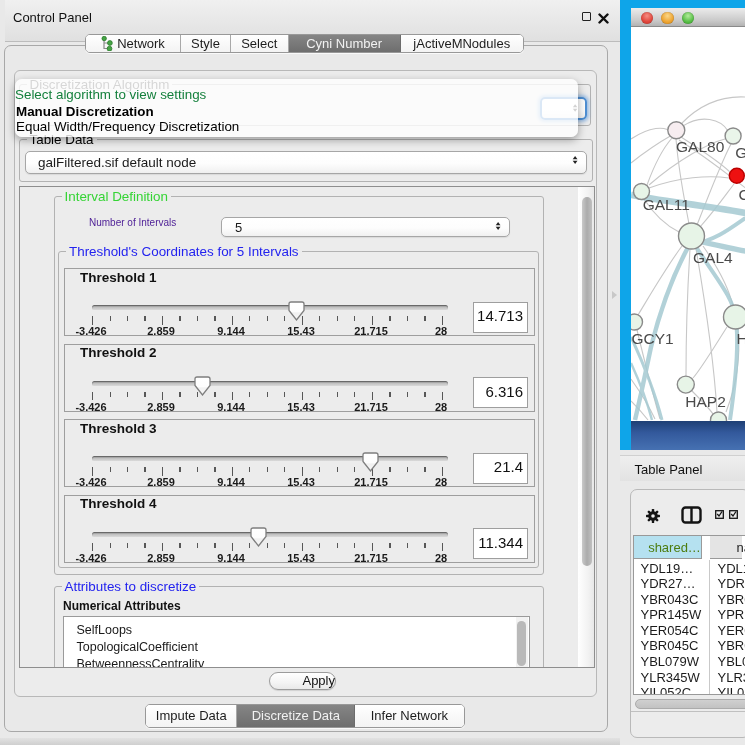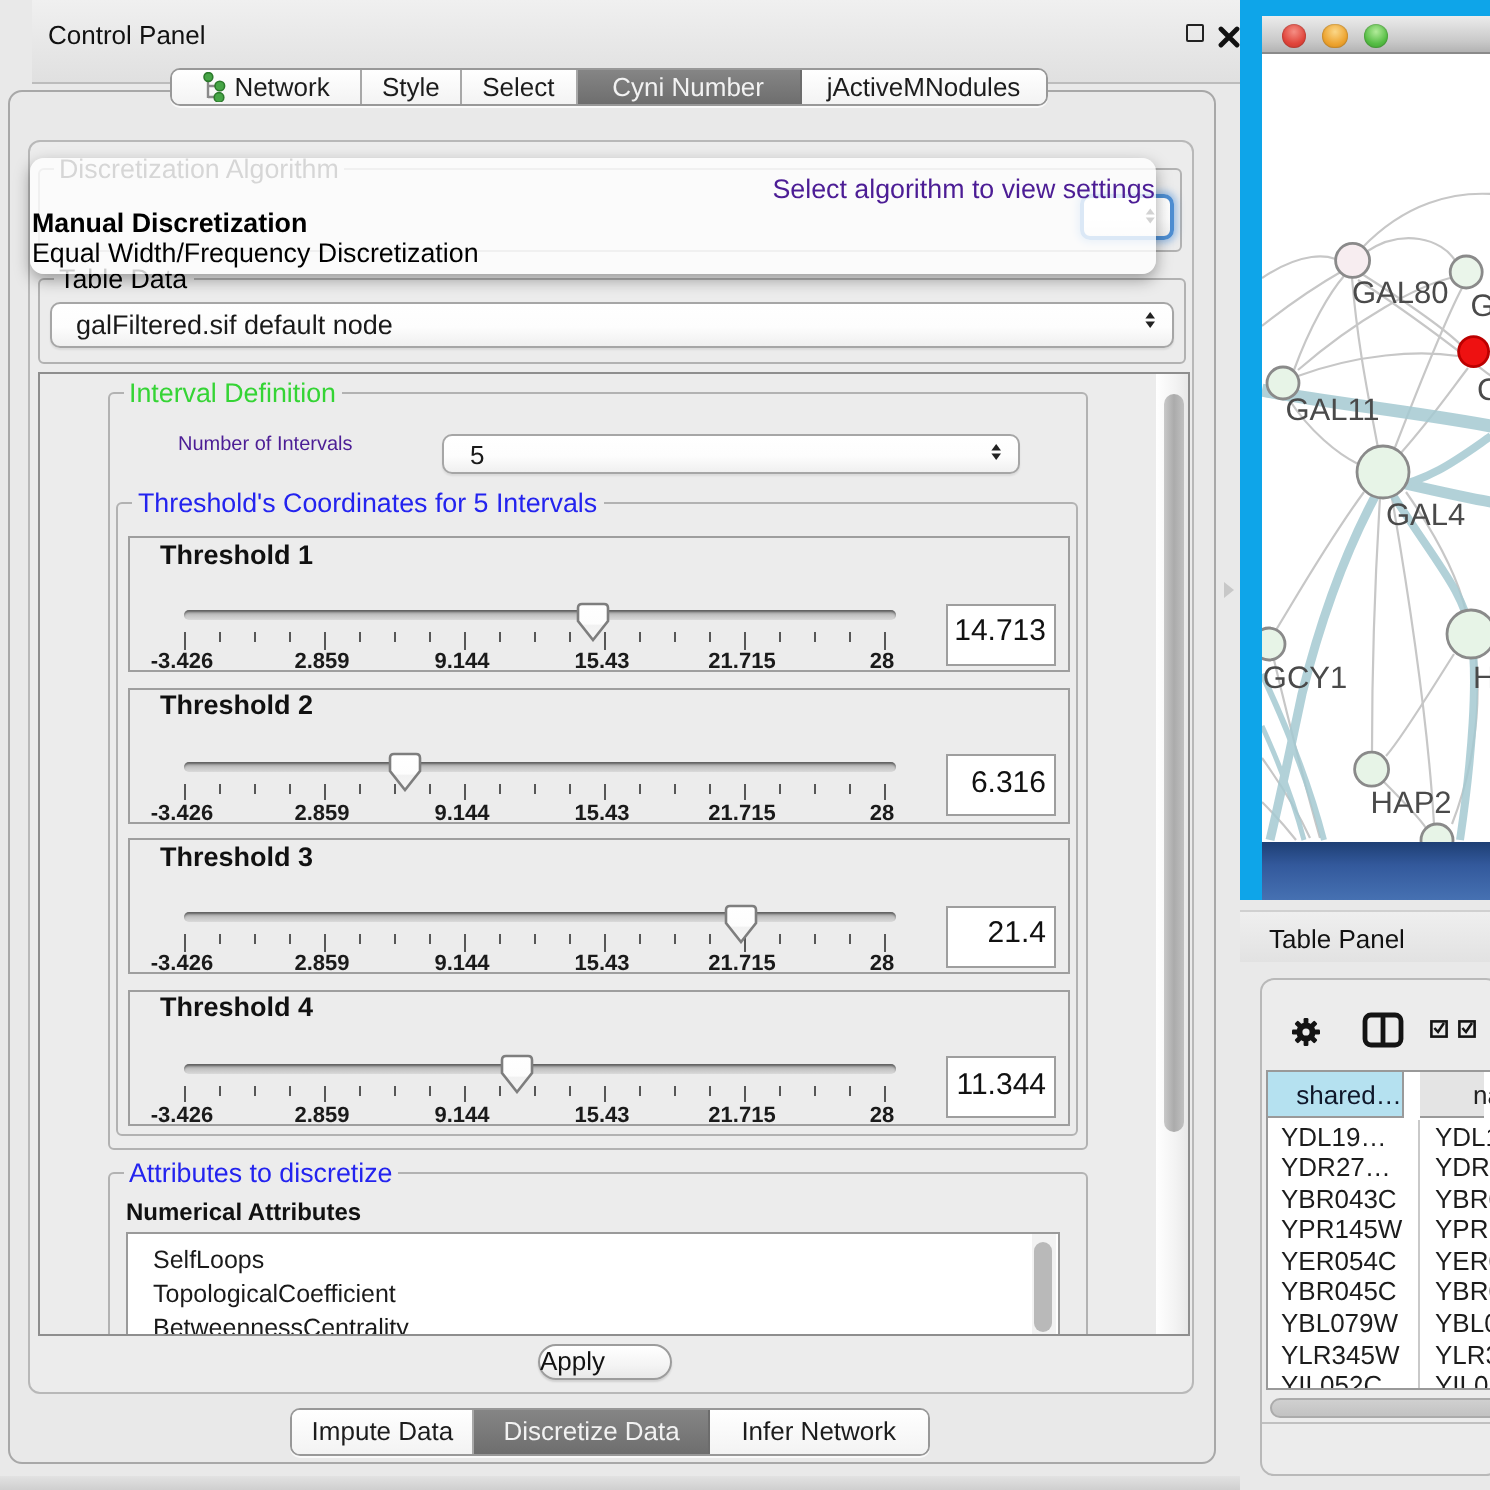--- a/index.html
+++ b/index.html
@@ -22,21 +22,21 @@
 .knob{position:absolute;top:31.5px;width:17px;height:20px}
 .seg{position:absolute;display:flex;background:#fbfbfb;border:1px solid #989898;border-radius:5px;box-shadow:0 1px 0 rgba(255,255,255,.7);overflow:hidden}
 .seg span{font-size:13px;color:#1c1c1c;display:flex;align-items:center;justify-content:center;border-right:1px solid #a8a8a8;background:linear-gradient(180deg,#ffffff,#f3f3f3)}
 .seg span:last-child{border-right:none}
 .seg span.sel{background:linear-gradient(180deg,#858585,#6e6e6e);color:#f2f2f2;border-right-color:#6c6c6c}
 </style></head>
 <body>
 
 <div class="abs" style="left:0;top:0;width:620px;height:745px;background:#e9e9e9">
 
-  <div class="abs" style="left:16px;top:0;width:620px;height:42px;background:linear-gradient(180deg,#f0f0f0,#e0e0e0);border-bottom:1px solid #bcbcbc">
+  <div class="abs" style="left:5px;top:0;width:620px;height:42px;background:linear-gradient(180deg,#f0f0f0,#e0e0e0);border-bottom:1px solid #bcbcbc">
     <div class="abs" style="left:8px;top:9.5px;font-size:13px;color:#111">Control Panel</div>
     <div class="abs" style="left:577px;top:12px;width:8.5px;height:8.5px;border:1.4px solid #222;border-radius:1px"></div>
     <svg class="abs" style="left:593px;top:12.5px" width="11" height="11">
         <path d="M1.5,1.5 L9.5,9.5 M9.5,1.5 L1.5,9.5" stroke="#111" stroke-width="2.4" stroke-linecap="round"></path>
       </svg>
   </div>
 
   <div class="abs" style="left:3.5px;top:44.5px;width:604px;height:687px;border:1px solid #a8a8a8;border-radius:7px;background:#e9e9e9"></div>
 
   <div class="abs" style="left:13.5px;top:70px;width:583px;height:627px;border:1px solid #b8b8b8;border-radius:6px;background:#ececec"></div>
@@ -152,21 +152,21 @@
     <div class="abs" style="left:42.5px;top:429.5px;width:467px;height:54px;background:#fff;border:1px solid #9a9a9a">
       <div class="abs" style="left:13px;top:4.5px;font-size:12.5px;color:#1a1a1a;line-height:17.3px">SelfLoops<br>TopologicalCoefficient<br>BetweennessCentrality</div>
       <div class="abs" style="right:1px;top:0;width:12px;height:51px;background:#f2f2f2"></div>
       <div class="abs" style="right:2.5px;top:4px;width:9px;height:45px;background:#b9b9b9;border-radius:4.5px"></div>
     </div>
 
     <div class="abs" style="left:558px;top:0;width:17px;height:482px;background:linear-gradient(90deg,#ffffff,#f2f2f2 60%,#e6e6e6)"></div>
     <div class="abs" style="left:561.5px;top:10px;width:10px;height:369px;background:linear-gradient(90deg,#c9c9c9,#ababab 50%,#c0c0c0);border-radius:5px"></div>
   </div>
 
-  <div class="abs" style="left:269px;top:671.5px;width:67px;height:18px;background:linear-gradient(180deg,#ffffff,#f4f4f4 60%,#e9e9e9);border:1px solid #9c9c9c;border-radius:9px;text-align:left;font-size:13px;color:#111;line-height:16.5px;box-shadow:0 1px 1px rgba(0,0,0,.12)">Apply</div>
+  <div class="abs" style="left:269px;top:671.5px;width:67px;height:18px;background:linear-gradient(180deg,#ffffff,#f4f4f4 60%,#e9e9e9);border:1px solid #9c9c9c;border-radius:9px;text-align:right;font-size:13px;color:#111;line-height:16.5px;box-shadow:0 1px 1px rgba(0,0,0,.12)">Apply</div>
 
   <div class="seg" style="left:145px;top:703.5px;width:319.5px;height:24px">
     <span style="width:92px">Impute Data</span>
       <span class="sel" style="width:118.5px">Discretize Data</span>
       <span style="width:109px">Infer Network</span>
   </div>
 
   <div class="seg" style="left:85px;top:34px;width:439px;height:18.5px">
     <span style="width:95.5px;position:relative"><svg width="12" height="15" style="margin-right:4px">
           <line x1="3" y1="2.5" x2="3" y2="13" stroke="#8a8a8a" stroke-width="1.2"></line>
@@ -177,21 +177,21 @@
           <circle cx="8.5" cy="12.7" r="2.4" fill="#46a546" stroke="#2c7a2c" stroke-width=".8"></circle>
         </svg>Network</span>
       <span style="width:50px">Style</span>
       <span style="width:58px">Select</span>
       <span class="sel" style="width:112.5px">Cyni Number</span>
       <span style="width:123px">jActiveMNodules</span>
   </div>
 
   <div class="abs" style="left:15px;top:79px;width:562.5px;height:57.5px;background:rgba(255,255,255,0.8);border-radius:7px;box-shadow:0 3px 8px rgba(0,0,0,0.35);z-index:40"></div>
   <div class="abs" style="left:15px;top:79px;width:562.5px;z-index:41;font-size:13.4px">
-    <div style="position:absolute;left:0;top:8px;width:100%;text-align:right;color:#4c1d95">Select algorithm to view settings</div>
+    <div style="position:absolute;left:0;top:8px;width:100%;text-align:left;color:#15803d">Select algorithm to view settings</div>
     <div style="position:absolute;left:1px;top:24.5px;font-weight:700;color:#000">Manual Discretization</div>
     <div style="position:absolute;left:1px;top:40px;color:#000">Equal Width/Frequency Discretization</div>
   </div>
 
   <div class="abs" style="left:0;top:738px;width:620px;height:7px;background:linear-gradient(180deg,#e2e2e2,#cfcfcf)"></div>
 </div>
 
 <div class="abs" style="left:612px;top:291px;width:0;height:0;border-top:4px solid transparent;border-bottom:4px solid transparent;border-left:5px solid #c8c8c8"></div>
 
 <div class="abs" style="left:620px;top:0;width:125px;height:450px;background:#0ea5e9">
@@ -302,21 +302,21 @@
         <line x1="10.5" y1="1.5" x2="10.5" y2="16.5" stroke="#141414" stroke-width="2.4"></line>
       </svg>
     <svg class="abs" style="left:84px;top:20px" width="24" height="9">
       <rect x="0.7" y="0.7" width="7.6" height="7.6" fill="none" stroke="#141414" stroke-width="1.3"></rect>
         <path d="M2.2,4 L4,6 L7,1.5" fill="none" stroke="#141414" stroke-width="1.3"></path>
       <rect x="14.7" y="0.7" width="7.6" height="7.6" fill="none" stroke="#141414" stroke-width="1.3"></rect>
         <path d="M16.2,4 L18,6 L21,1.5" fill="none" stroke="#141414" stroke-width="1.3"></path>
     </svg>
 
     <div class="abs" style="left:2.5px;top:44.5px;width:117px;height:160.5px;border:1px solid #999;border-right:none;background:#fff;overflow:hidden">
-      <div class="abs" style="left:0;top:0;width:68px;height:23.5px;background:#b5e1f0;border-right:1px solid #9a9a9a;border-bottom:1px solid #9a9a9a;text-align:center;font-size:13px;color:#0f172a;line-height:23px;padding-left:14px">shared…</div>
+      <div class="abs" style="left:0;top:0;width:68px;height:23.5px;background:#b5e1f0;border-right:1px solid #9a9a9a;border-bottom:1px solid #9a9a9a;text-align:center;font-size:13px;color:#4d7c0f;line-height:23px;padding-left:14px">shared…</div>
       <div class="abs" style="left:75.5px;top:0;width:32px;height:23.5px;background:#e4e4e4;border-bottom:1px solid #9a9a9a;font-size:13px;color:#222;line-height:23px">
           <span style="position:absolute;left:27px">na</span>
         </div>
       <div class="abs" style="left:74.5px;top:24px;width:1px;height:152px;background:#c9c9c9"></div>
       <div class="abs" style="left:6.5px;top:25px;font-size:13px;color:#1c1c1c;line-height:15.6px">YDL19…<br>YDR27…<br>YBR043C<br>YPR145W<br>YER054C<br>YBR045C<br>YBL079W<br>YLR345W<br>YIL052C</div>
       <div class="abs" style="left:83.5px;top:25px;font-size:13px;color:#1c1c1c;line-height:15.6px">YDL1<br>YDR2<br>YBR0<br>YPR1<br>YER0<br>YBR0<br>YBL0<br>YLR3<br>YIL0</div>
     </div>
 
     <div class="abs" style="left:4.5px;top:208.5px;width:115px;height:10.5px;background:linear-gradient(180deg,#d0d0d0,#c2c2c2);border:1px solid #ababab;border-radius:5px"></div>
     <div class="abs" style="left:0;top:221px;width:120px;height:1px;background:#c0c0c0"></div>

